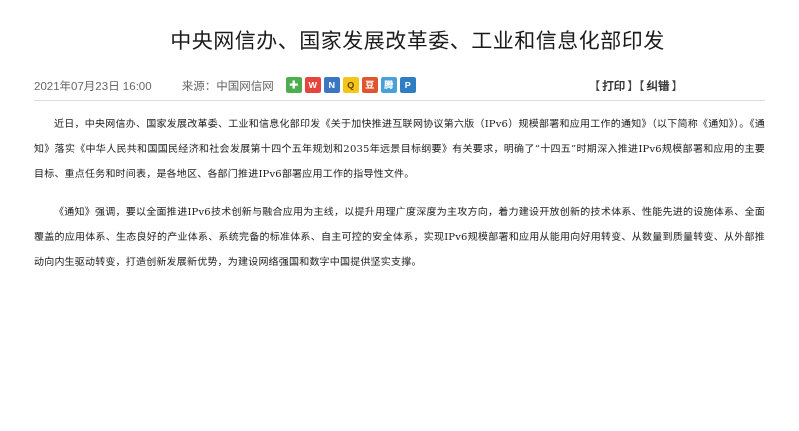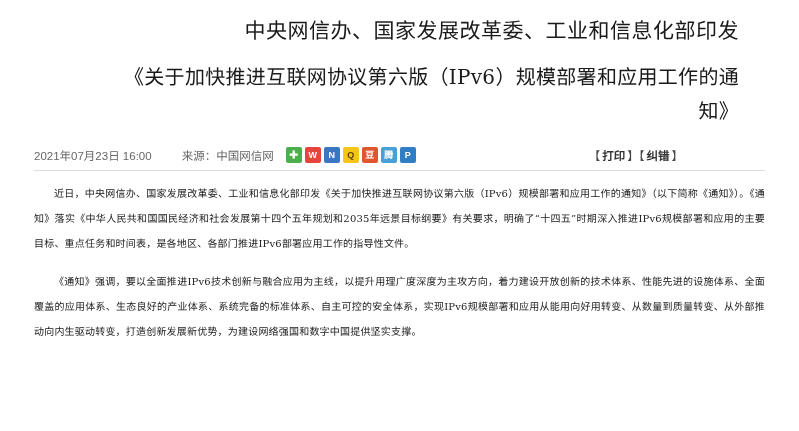--- a/index.html
+++ b/index.html
@@ -14,22 +14,22 @@
     font-family: "Liberation Sans", "DejaVu Sans", sans-serif;
     color: #000000;
   }
   .page {
     position: relative;
     width: 799px;
     height: 431px;
     box-sizing: border-box;
   }
   .title-block {
-    padding: 14px 60px 0 60px;
-    text-align: right;
+    padding: 24px 60px 0 60px;
+    text-align: center;
     margin-left: 36px;
   }
   .title-main {
     font-family: "DejaVu Serif", "Liberation Serif", serif;
     font-size: 21px;
     line-height: 34px;
     color: #1a1a1a;
     font-weight: 400;
     letter-spacing: 0.5px;
   }
@@ -118,21 +118,20 @@
     letter-spacing: 0.2px;
   }
 </style>
 </head>
 <body>
 
 <div class="page">
 
   <div class="title-block">
     <div class="title-main">中央网信办、国家发展改革委、工业和信息化部印发</div>
-    <div class="title-sub">《关于加快推进互联网协议第六版（IPv6）规模部署和应用工作的通知》</div>
   </div>
 
   <div class="meta-bar">
     <span class="meta-date">2021年07月23日 16:00</span>
     <span class="meta-source">
       <span>来源：</span><span>中国网信网</span>
     </span>
     <span class="share-icons">
       <span class="share-icon" style="background:#4cae4c;">✚</span>
       <span class="share-icon" style="background:#e6453d;">W</span>

